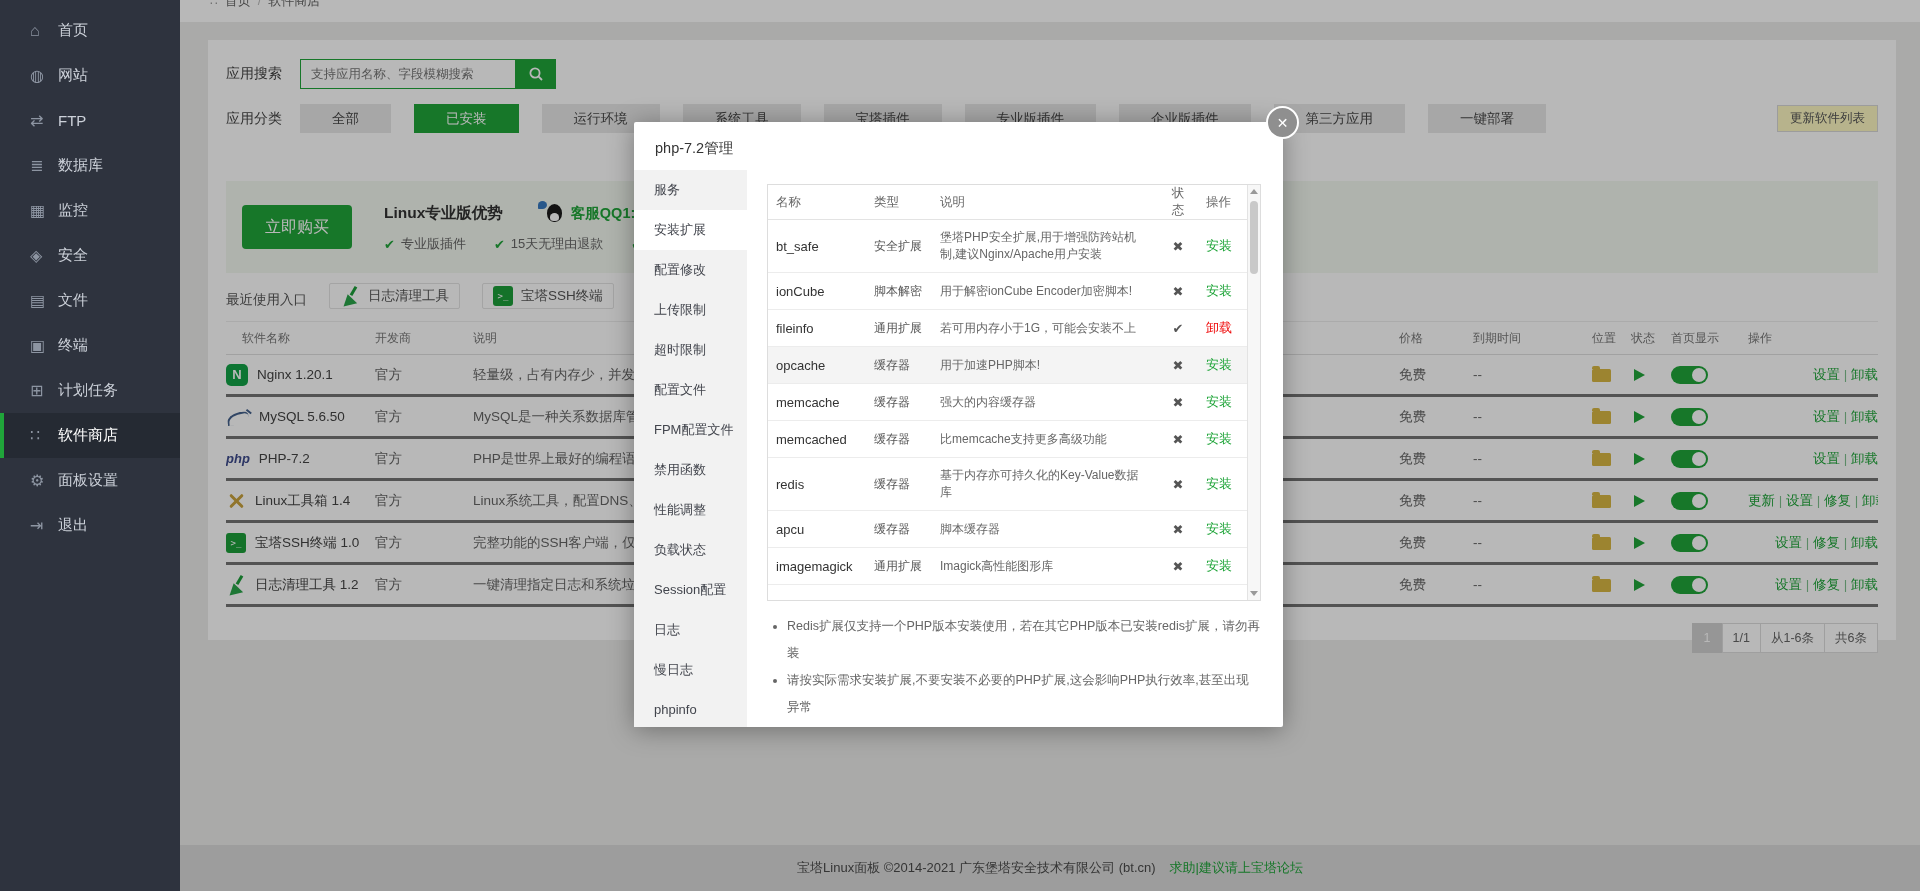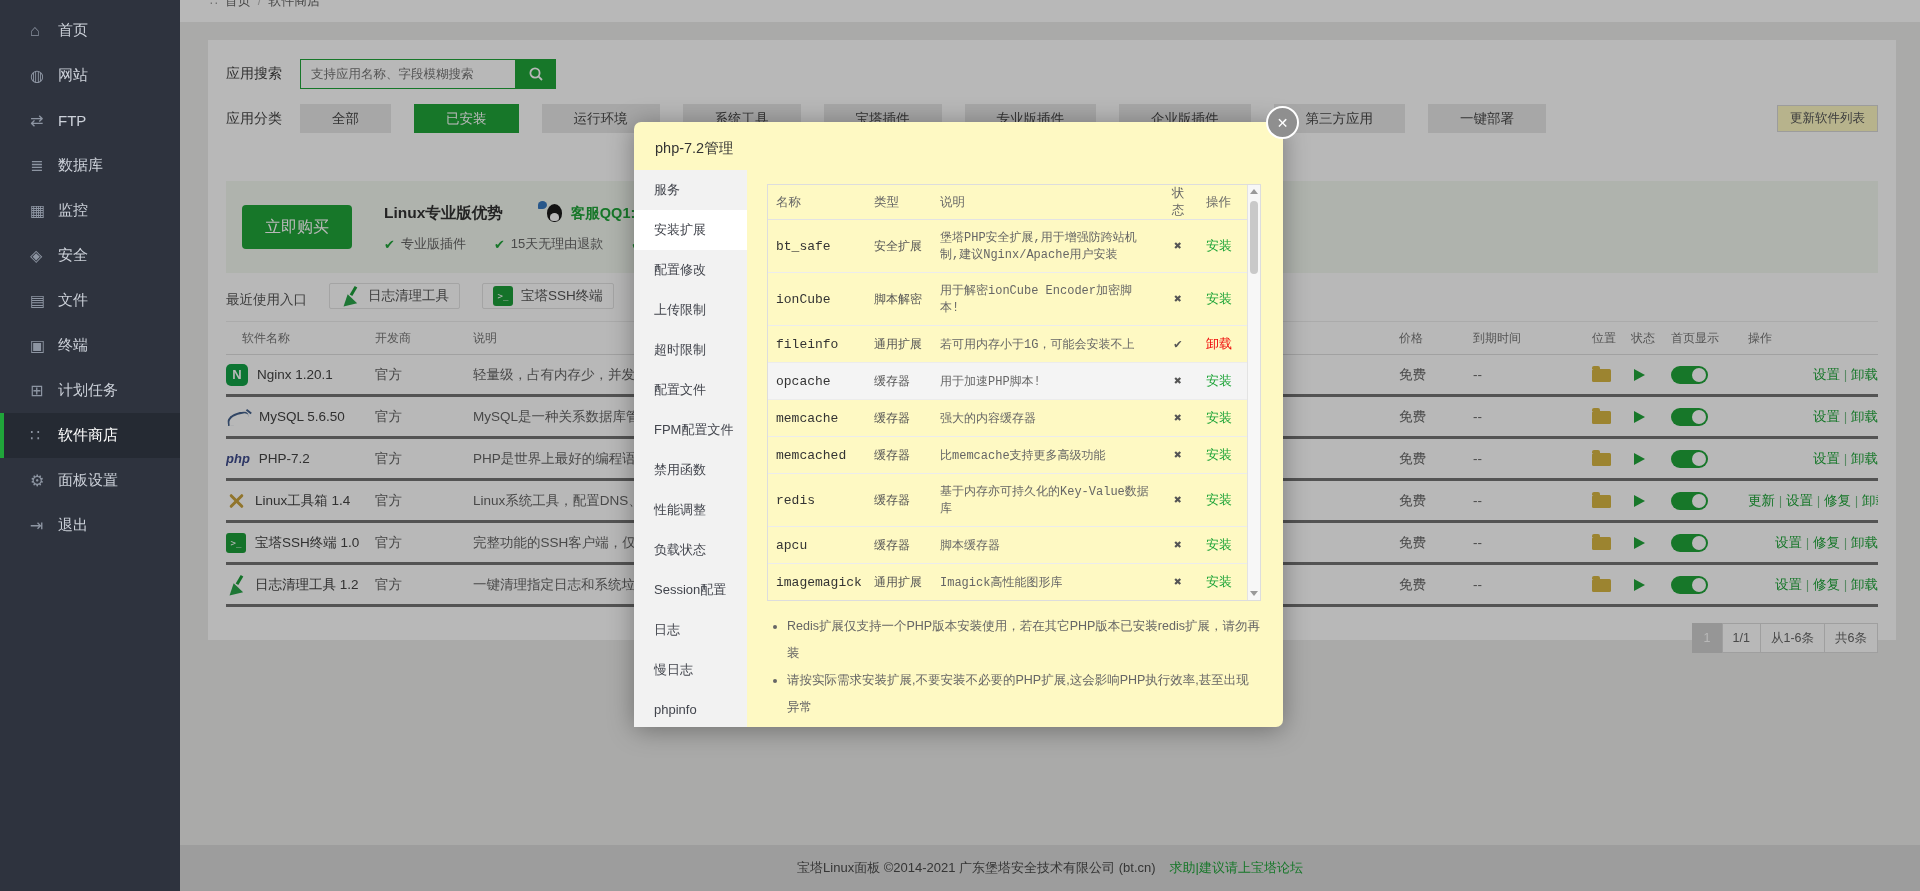--- a/index.html
+++ b/index.html
@@ -91,34 +91,34 @@
   .toggle::after{content:"";position:absolute;right:2px;top:2px;width:14px;height:14px;background:#fff;border-radius:50%;}
   
   .pagination{display:flex;justify-content:flex-end;margin-top:16px;}
   .pg{height:28px;line-height:28px;padding:0 10px;border:1px solid #ddd;font-size:12.5px;color:#666;margin-left:-1px;background:#fff;}
   .pg.cur{background:#d0d0d0;border-color:#d0d0d0;color:#fff;min-width:9px;text-align:center;}
   
   .footer{position:absolute;left:0;right:0;bottom:0;height:46px;background:#dadada;display:flex;align-items:center;
           justify-content:center;font-size:13px;color:#4a4a4a;gap:14px;}
   .footer a{color:#20a53a;text-decoration:none;}
   
-  .modal{position:absolute;left:634px;top:122px;width:649px;height:605px;background:#fef9c3;z-index:100;
-         box-shadow:0 3px 26px rgba(0,0,0,.35);border-radius:7px;}
+  .modal{position:absolute;left:634px;top:122px;width:649px;height:605px;background:#ffffff;z-index:100;
+         box-shadow:0 3px 26px rgba(0,0,0,.35);border-radius:2px;}
   .modal-title{height:48px;line-height:52px;padding-left:21px;font-size:14.5px;color:#333;box-sizing:border-box;}
   .modal-close{position:absolute;top:-16px;right:-16px;width:33px;height:33px;border-radius:50%;background:#8f8f8f;
       border:2px solid #fff;color:#fff;display:flex;align-items:center;justify-content:center;font-size:14px;
       cursor:pointer;box-sizing:border-box;}
   .modal-close::before{content:"\2715";}
   .modal-body{position:absolute;top:48px;left:0;right:0;bottom:0;display:flex;overflow:hidden;}
   .mtabs{width:113px;background:#f2f2f2;flex-shrink:0;}
   .mtab{height:40px;line-height:40px;padding-left:20px;font-size:13px;color:#42454d;cursor:pointer;}
   .mtab.active{background:#fff;}
   .mcontent{flex:1;padding:14px 22px 0 20px;box-sizing:border-box;overflow:hidden;}
   .mtable-wrap{position:relative;height:417px;border:1px solid #ddd;box-sizing:border-box;overflow:hidden;}
-  table.mtable{width:calc(100% - 13px);border-collapse:collapse;table-layout:fixed;font-family:Liberation Mono, monospace;}
+  table.mtable{width:calc(100% - 13px);border-collapse:collapse;table-layout:fixed;}
   .mtable th{height:32px;font-weight:normal;font-size:12.5px;color:#666;text-align:left;padding:0 8px;
              border-bottom:1px solid #e3e3e3;}
   .mtable td{padding:9px 8px;font-size:12px;color:#666;border-bottom:1px solid #ececec;vertical-align:middle;}
   td.mname{font-size:13px;color:#333;}
   td.mtype{font-size:12px;color:#555;}
   tr.highlight{background:#f4f4f4;}
   .mstatus,.mtable th.h-status{text-align:center;}
   .status-glyph{color:#555;font-weight:bold;font-size:13px;}
   a.ext-action{color:#20a53a;font-size:13px;text-decoration:none;cursor:pointer;}
   a.ext-action.red{color:#ef0808;}

